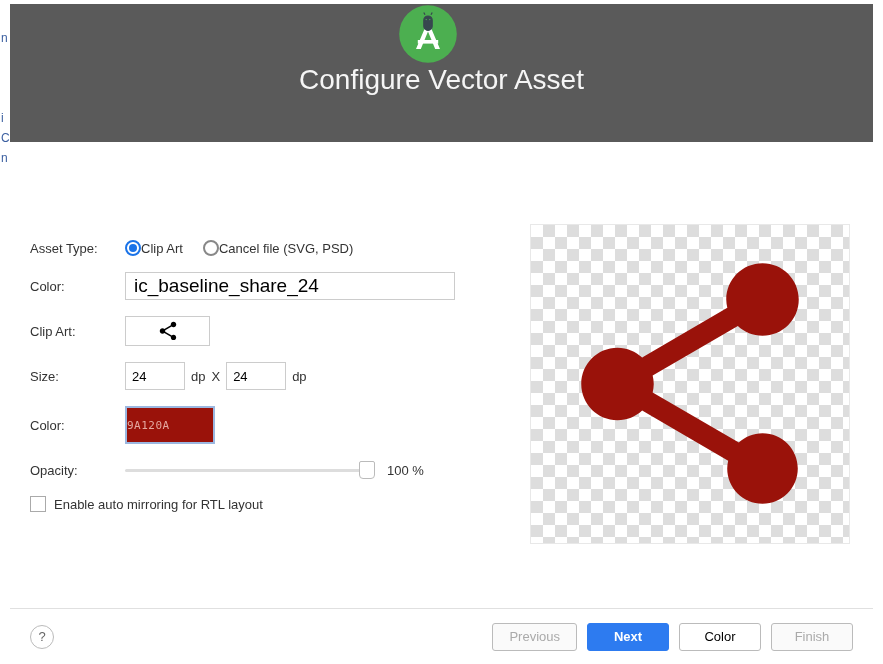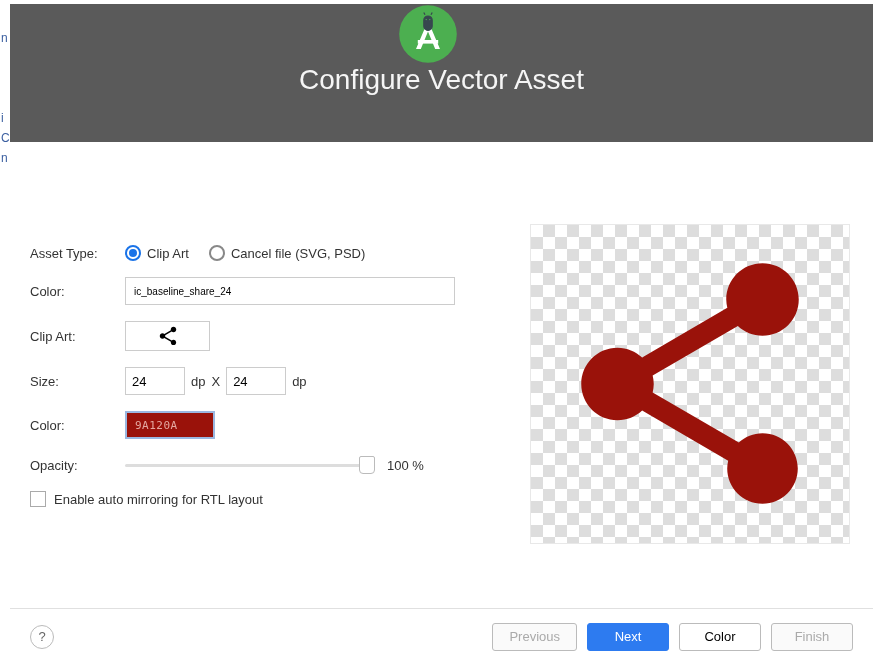--- a/index.html
+++ b/index.html
@@ -95,21 +95,20 @@
       color: #333;
     }
     .radio-group {
       display: flex;
       align-items: center;
       gap: 20px;
     }
     .radio {
       display: flex;
       align-items: center;
-      gap: 6px;
       cursor: pointer;
     }
     .radio-circle {
       width: 16px;
       height: 16px;
       border-radius: 50%;
       border: 2px solid #888;
       display: flex;
       align-items: center;
       justify-content: center;
@@ -122,21 +121,21 @@
       width: 8px;
       height: 8px;
       background: #1a73e8;
       border-radius: 50%;
     }
     .text-input {
       width: 330px;
       height: 28px;
       padding: 0 8px;
       border: 1px solid #ccc;
-      font-size: 10px;
+      font-size: 19px;
       font-family: inherit;
     }
     .size-input {
       width: 60px;
       height: 28px;
       padding: 4px 6px;
       border: 1px solid #ccc;
       font-size: 13px;
       text-align: left;
     }
@@ -150,29 +149,28 @@
       height: 30px;
       border: 1px solid #ccc;
       background: #fff;
       display: flex;
       align-items: center;
       justify-content: center;
       cursor: pointer;
     }
     .color-swatch {
       width: 90px;
-      height: 28px;
+      height: 38px;
       background: #9a120a;
       border: 2px solid #9bb7e0;
       color: #e4a8a0;
       font-family: monospace;
       font-size: 11px;
       display: flex;
       align-items: center;
-      padding-left: 8px;
       cursor: pointer;
       letter-spacing: 0.5px;
     }
     .slider-row {
       display: flex;
       align-items: center;
       gap: 12px;
     }
     .slider {
       width: 250px;
@@ -258,20 +256,21 @@
       border: 1px solid #bbb;
       background: #fff;
       font-size: 13px;
       cursor: pointer;
       border-radius: 3px;
     }
     .btn.primary {
       background: #2d7bf0;
       color: #fff;
       border-color: #2d7bf0;
+      font-weight: bold;
     }
     .btn.disabled {
       color: #aaa;
       cursor: default;
       background: #fafafa;
     }
   </style>
 </head>
 <body>
 

